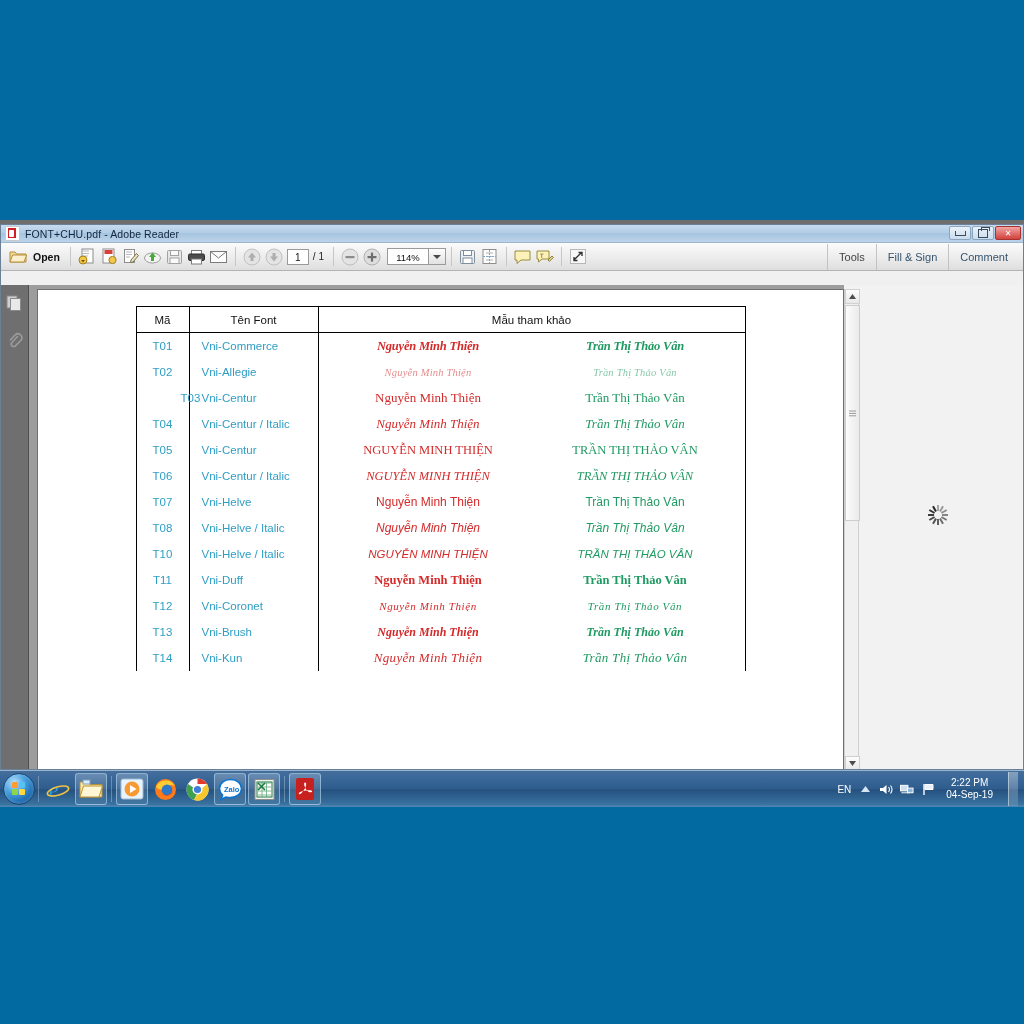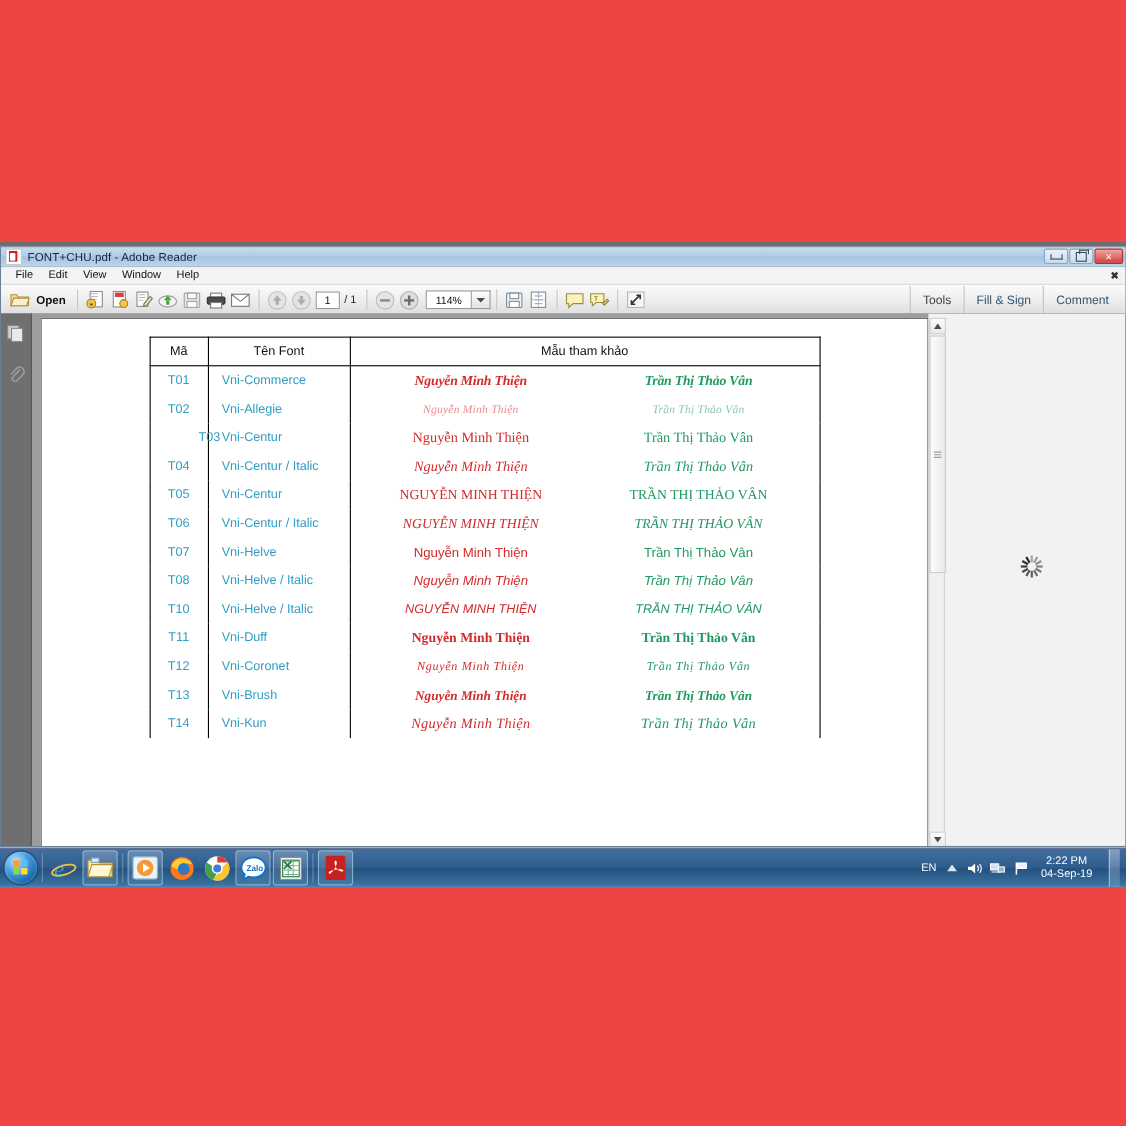--- a/index.html
+++ b/index.html
@@ -3,21 +3,21 @@
 <meta charset="utf-8">
 <style>
   html,body{margin:0;padding:0;}
   body{
     width:1024px;height:1024px;background:#ffffff;
     font-family:"Liberation Sans",sans-serif;
     overflow:hidden;position:relative;
   }
 
   
-  #screen{position:absolute;left:0;top:0;width:1024px;height:1024px;background:#ef4444;}
+  #screen{position:absolute;left:0;top:0;width:1024px;height:1024px;background:#0369a1;}
 
   
   #desktop{
     position:absolute;left:0;top:220px;width:1024px;height:550px;
     background:#6e6e6e;
   }
 
   
   #reader-window{
     position:absolute;left:0;top:224px;width:1024px;height:546px;
@@ -278,28 +278,20 @@
         <div class="wbtn">
             <i class="glyph-min"></i>
           </div>
         <div class="wbtn">
             <i class="glyph-res"></i>
           </div>
         <div class="wbtn close">✕</div>
       </div>
     </div>
 
-    <div class="menubar">
-      <div class="menuitem">File</div>
-      <div class="menuitem">Edit</div>
-      <div class="menuitem">View</div>
-      <div class="menuitem">Window</div>
-      <div class="menuitem">Help</div>
-      <div class="close-x">✖</div>
-    </div>
 
     <div class="toolbar">
 
       <div class="tb-open">
         <span class="tb-btn">
           <svg width="18" height="15" viewBox="0 0 18 15">
             <path d="M1 3 h5 l1.6 2 H17 v8 H1 Z" fill="#f2d99b" stroke="#b58f3d" stroke-width="1"></path>
             <path d="M1 13 L3.6 6 H17.6 L15 13 Z" fill="#fbefcd" stroke="#b58f3d" stroke-width="1"></path>
           </svg>
         </span>

